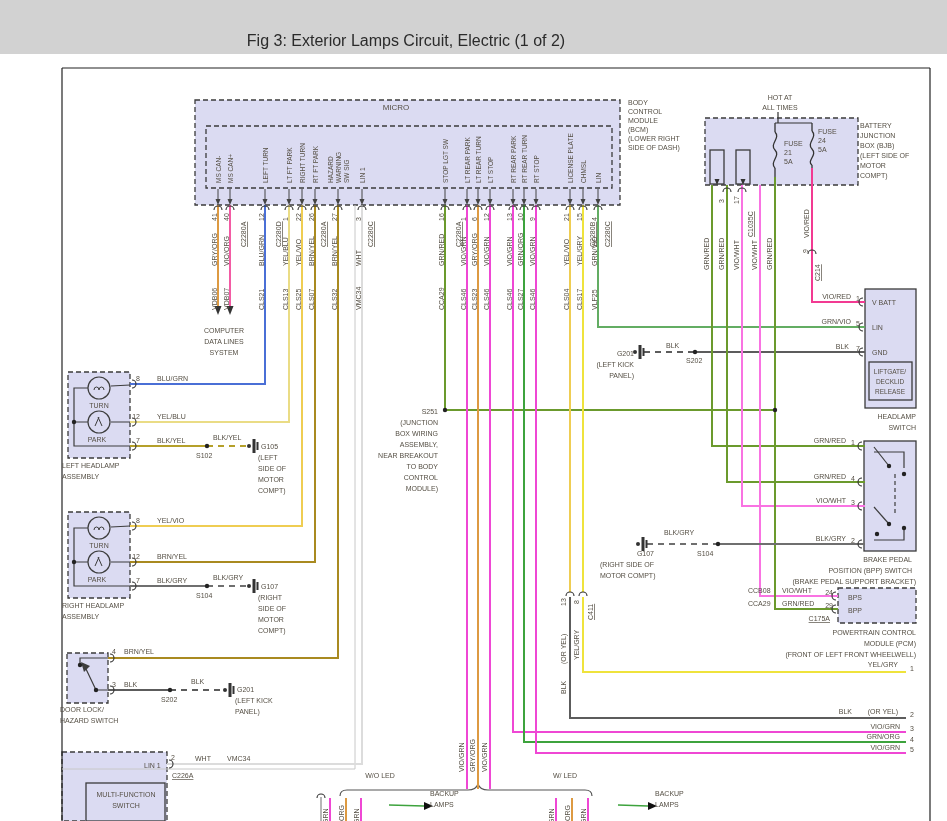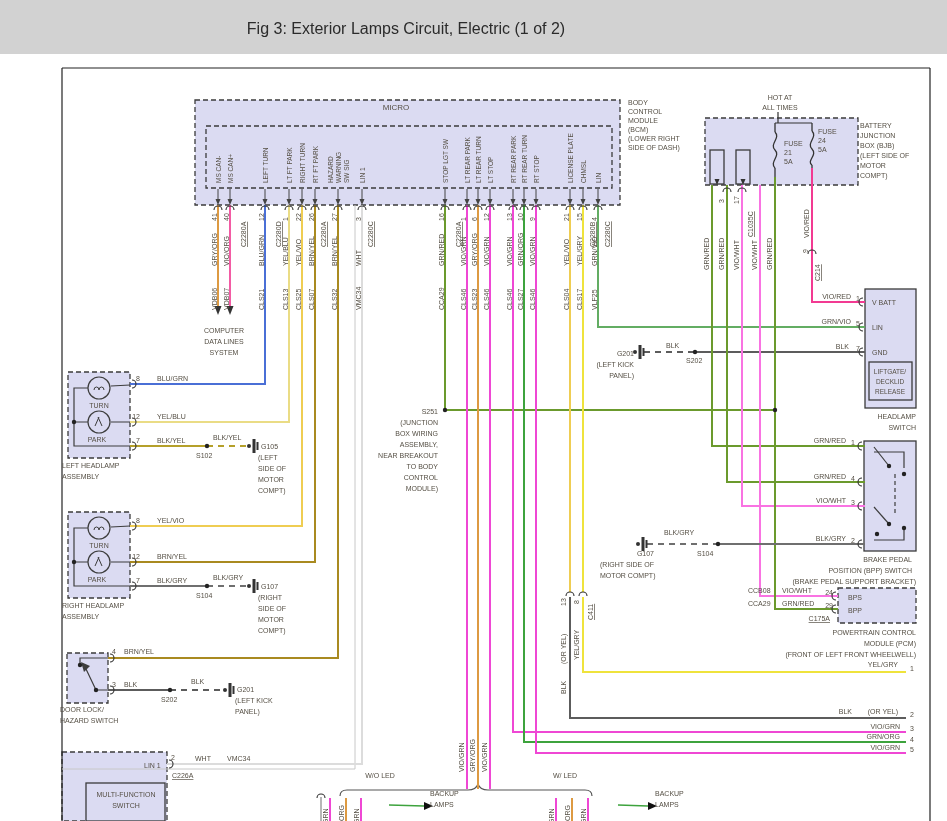--- a/index.html
+++ b/index.html
@@ -1,19 +1,19 @@
 <!DOCTYPE html>
 <html><head>
 <meta charset="utf-8">
 <style>
   html,body{margin:0;padding:0;background:#fff;}
   #stage{position:relative;width:947px;height:821px;background:#fff;overflow:hidden;
          font-family:"Liberation Sans",sans-serif;}
   #hdr{position:absolute;left:0;top:0;width:947px;height:54px;background:#d2d2d2;}
-  #hdr .t{position:absolute;left:0;top:20px;width:812px;text-align:center;font-size:16px;color:#2b2b2b;}
+  #hdr .t{position:absolute;left:0;top:32px;width:812px;text-align:center;font-size:16px;color:#2b2b2b;}
   svg{position:absolute;left:0;top:0;}
   svg text{font-family:"Liberation Sans",sans-serif;}
 </style>
 </head>
 <body>
 
 <div id="stage">
   <div id="hdr">
     <div class="t">Fig 3: Exterior Lamps Circuit, Electric (1 of 2)</div>
   </div>

